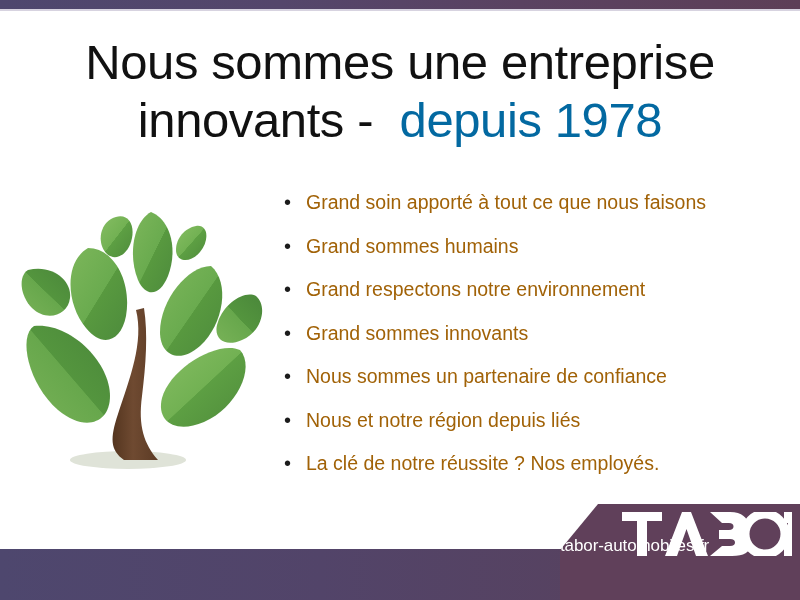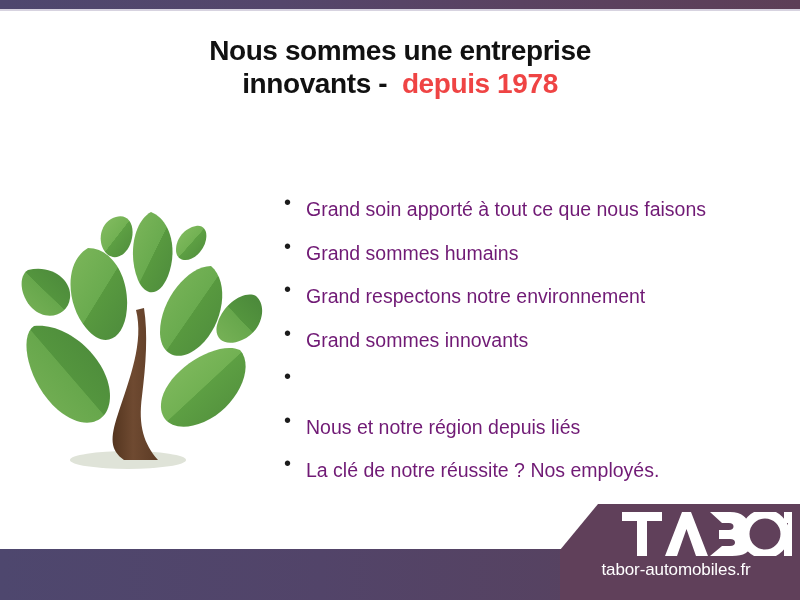--- a/index.html
+++ b/index.html
@@ -38,28 +38,28 @@
   
   .title-wrap {
     position: absolute;
     left: 0;
     top: 34px;
     width: 800px;
     text-align: center;
     line-height: 1.18;
   }
   .title-line {
-    font-size: 28px;
-    font-weight: bold;
+    font-size: 49px;
+    font-weight: normal;
     letter-spacing: -0.4px;
     color: #111111;
     white-space: nowrap;
   }
   .title-green {
-    color: #ef4444;
+    color: #0369a1;
   }
 
   
   .tree {
     position: absolute;
     left: 18px;
     top: 182px;
     width: 252px;
     height: 302px;
   }
@@ -78,25 +78,24 @@
   }
   .bullet-dot {
     width: 22px;
     flex: 0 0 22px;
     color: #1b1b1b;
     font-size: 20px;
     line-height: 28px;
     text-align: left;
   }
   .bullet-text {
-    color: #701a75;
+    color: #a16207;
     font-size: 19.5px;
     line-height: 28px;
     white-space: nowrap;
-    margin-top: 7px;
   }
 
   
   .footer-band {
     position: absolute;
     left: 0;
     top: 549px;
     width: 800px;
     height: 51px;
     background: linear-gradient(to right, #4e476e 0%, #524469 40%, #574260 75%, #5b3f59 100%);
@@ -113,23 +112,23 @@
   .logo-word {
     position: absolute;
     left: 622px;
     top: 512px;
     width: 170px;
     height: 44px;
   }
   .logo-tag {
     position: absolute;
     left: 560px;
-    top: 560px;
+    top: 536px;
     width: 232px;
-    text-align: center;
+    text-align: left;
     color: #ffffff;
     font-size: 17px;
     letter-spacing: -0.1px;
   }
 </style>
 </head>
 <body>
 
 <div id="slide">
 
@@ -208,20 +207,21 @@
     <div class="bullet-row">
       <span class="bullet-dot">•</span>
       <span class="bullet-text">Grand respectons notre environnement</span>
     </div>
     <div class="bullet-row">
       <span class="bullet-dot">•</span>
       <span class="bullet-text">Grand sommes innovants</span>
     </div>
     <div class="bullet-row">
       <span class="bullet-dot">•</span>
+      <span class="bullet-text">Nous sommes un partenaire de confiance</span>
     </div>
     <div class="bullet-row">
       <span class="bullet-dot">•</span>
       <span class="bullet-text">Nous et notre région depuis liés</span>
     </div>
     <div class="bullet-row">
       <span class="bullet-dot">•</span>
       <span class="bullet-text">La clé de notre réussite ? Nos employés.</span>
     </div>
   </div>

